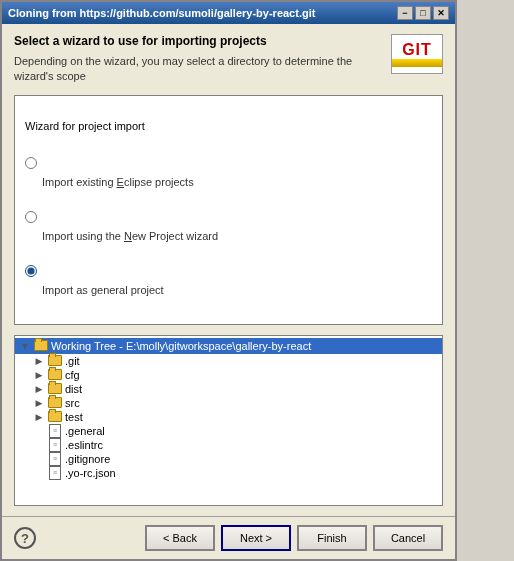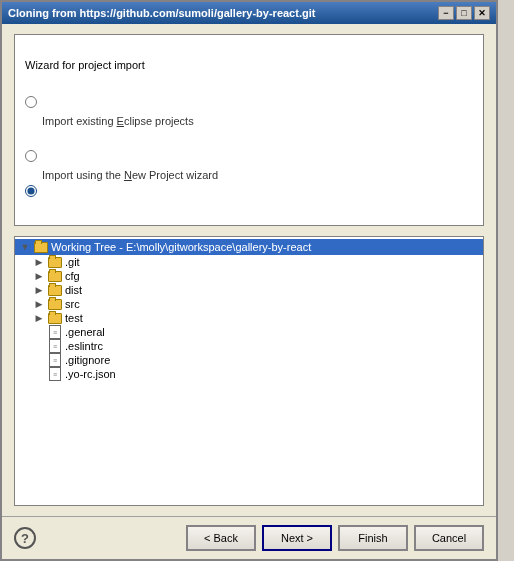--- a/index.html
+++ b/index.html
@@ -5,21 +5,21 @@
     * { box-sizing: border-box; margin: 0; padding: 0; }
     body {
       font-family: 'Segoe UI', Tahoma, Geneva, Verdana, sans-serif;
       font-size: 12px;
       background: #d4d0c8;
       width: 514px;
       height: 561px;
       overflow: hidden;
     }
     .window {
-      width: 498px;
+      width: 457px;
       height: 561px;
       display: flex;
       flex-direction: column;
       border: 2px solid #848284;
       background: #ece9d8;
     }
     .title-bar {
       background: linear-gradient(to bottom, #4a7cbf, #1a4e8c);
       color: white;
       padding: 3px 6px;
@@ -295,37 +295,48 @@
     </div>
     <div class="title-bar-controls">
       <div class="title-btn">−</div>
       <div class="title-btn">□</div>
       <div class="title-btn close-btn">✕</div>
     </div>
   </div>
 
   <div class="content">
 
+    <div class="header-section">
+      <div class="header-text">
+        <h2>Select a wizard to use for importing projects</h2>
+        <p>Depending on the wizard, you may select a directory to determine the wizard's scope</p>
+      </div>
+      <div class="git-logo">
+        <div class="git-logo-text">GIT</div>
+        <div class="git-logo-bar"></div>
+      </div>
+    </div>
 
     <div class="wizard-box">
       <div class="wizard-box-title">Wizard for project import</div>
       <div class="radio-option">
         <input type="radio" name="wizard" id="opt1" style="">
         <label for="opt1">
           <span>Import existing </span><span class="underline">E</span><span>clipse projects</span>
         </label>
       </div>
       <div class="radio-option">
         <input type="radio" name="wizard" id="opt2" style="">
         <label for="opt2">
           <span>Import using the </span><span class="underline">N</span><span>ew Project wizard</span>
         </label>
       </div>
       <div class="radio-option">
         <input type="radio" name="wizard" id="opt3" checked="" style="">
+        <label for="opt3">Import as general project</label>
       </div>
     </div>
 
     <div class="tree-section">
       <div class="tree-inner">
 
         <div class="tree-root-item">
           <span class="expand-arrow">▼</span>
           <span class="folder-icon">
             <div class="folder-closed" style="background:#f0c040;"></div>

